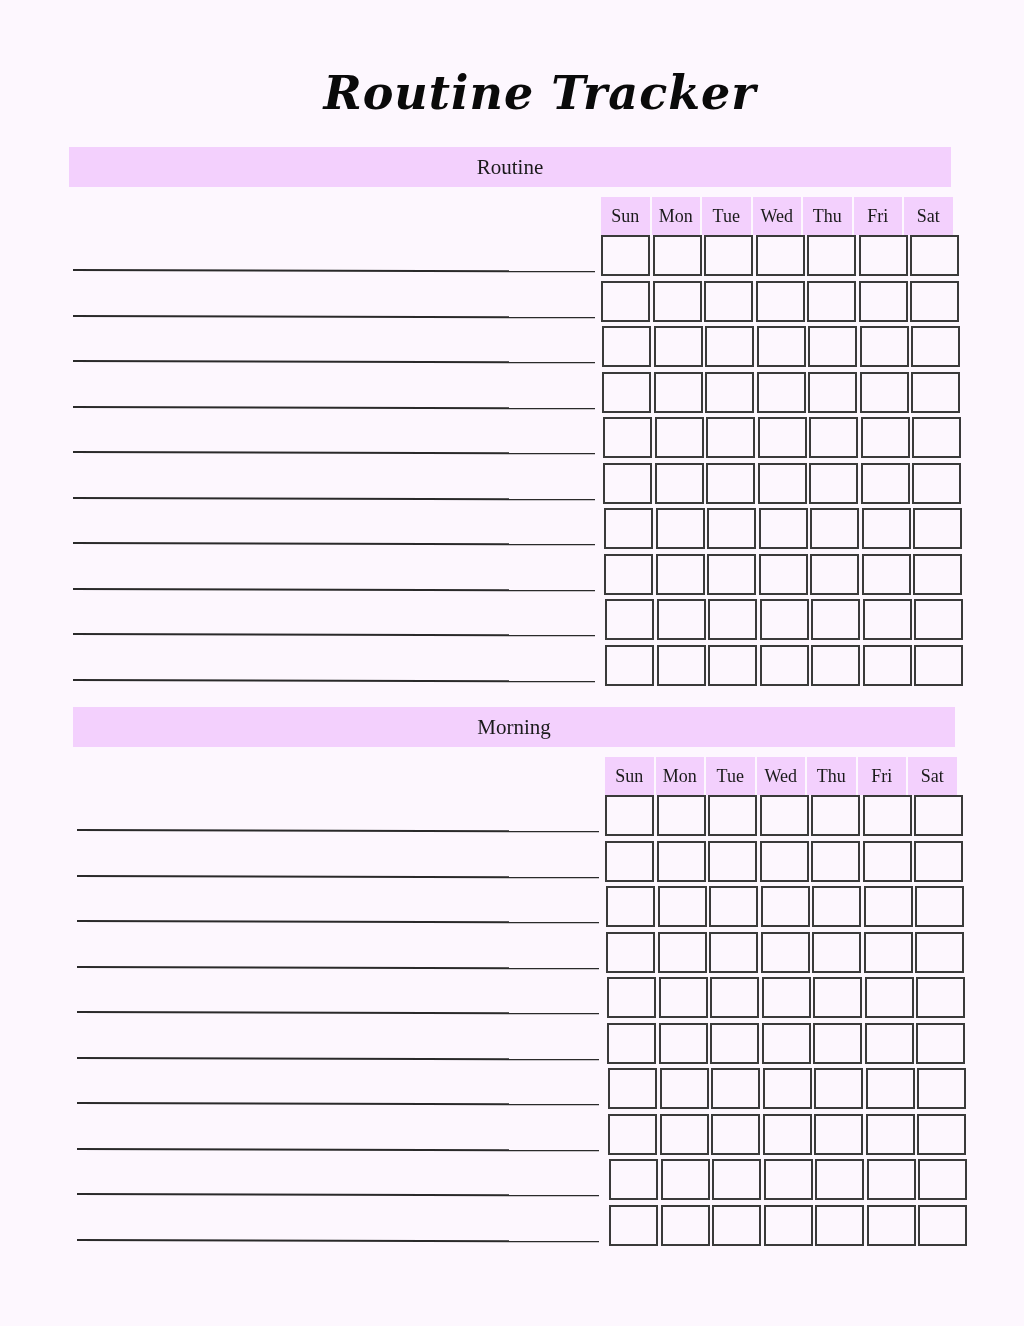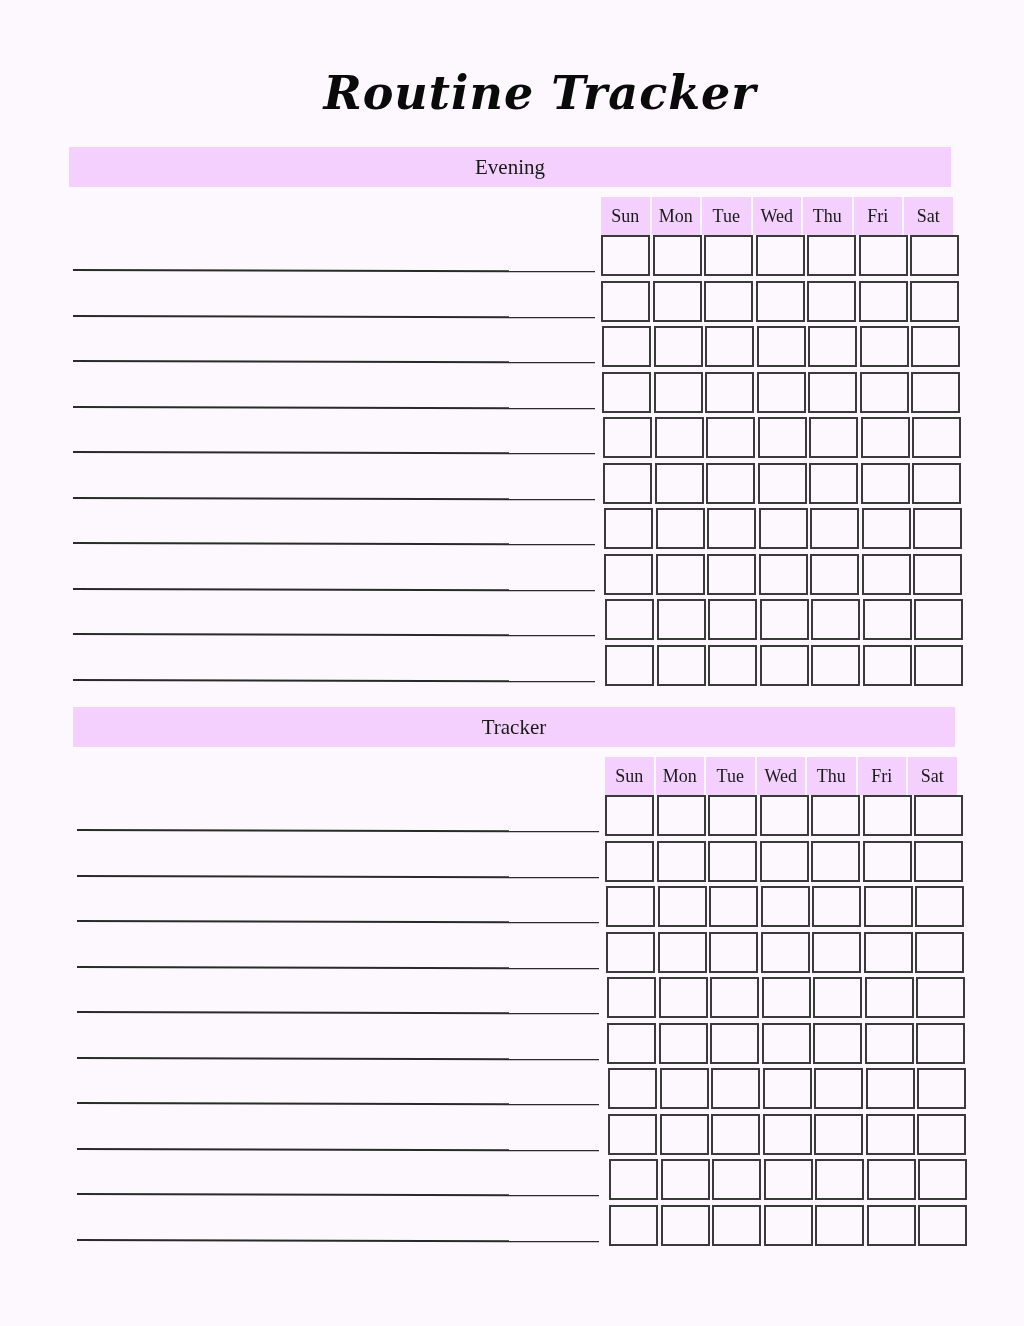--- a/index.html
+++ b/index.html
@@ -47,21 +47,21 @@
       box-sizing: content-box;
       cursor: pointer;
     }
   </style>
 </head>
 <body>
 
 <div class="title">Routine Tracker</div>
 
 <div class="band" style="left:69px; top:147px; width:882px;">
-  <span>Evening</span>
+  <span>Routine</span>
 </div>
 <div class="days" style="left:601px; top:197px;">
   <div class="day">Sun</div>
   <div class="day">Mon</div>
   <div class="day">Tue</div>
   <div class="day">Wed</div>
   <div class="day">Thu</div>
   <div class="day">Fri</div>
   <div class="day">Sat</div>
 </div>
@@ -162,21 +162,21 @@
       <div class="box"></div>
       <div class="box"></div>
       <div class="box"></div>
       <div class="box"></div>
       <div class="box"></div>
       <div class="box"></div>
     </div>
   </div>
 
 <div class="band" style="left:73px; top:707px; width:882px;">
-  <span>Tracker</span>
+  <span>Morning</span>
 </div>
 <div class="days" style="left:605px; top:757px;">
   <div class="day">Sun</div>
   <div class="day">Mon</div>
   <div class="day">Tue</div>
   <div class="day">Wed</div>
   <div class="day">Thu</div>
   <div class="day">Fri</div>
   <div class="day">Sat</div>
 </div>

